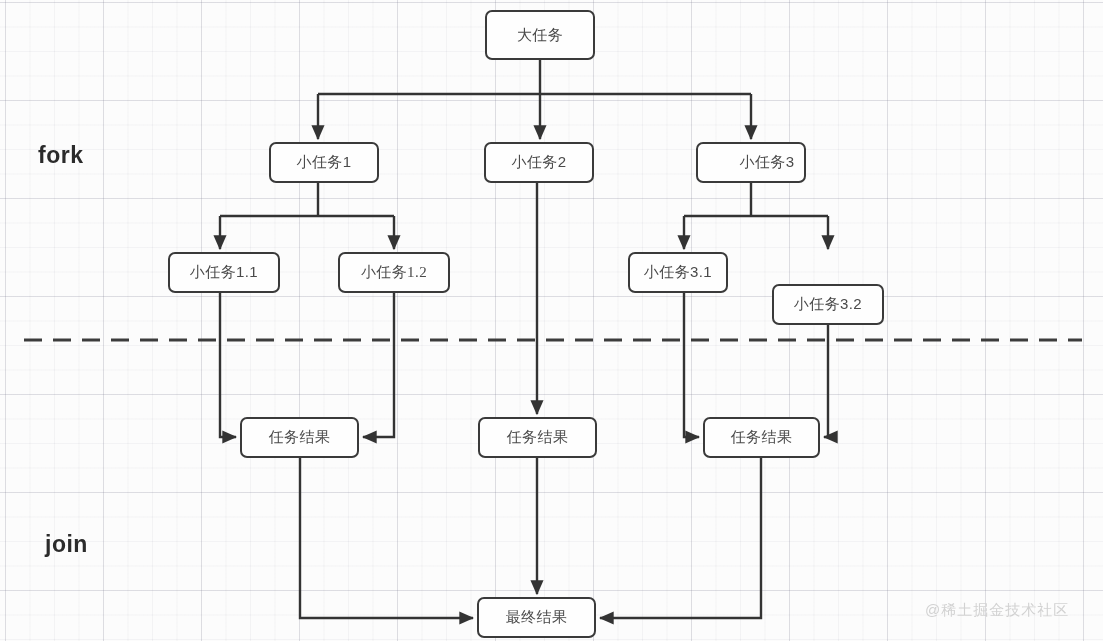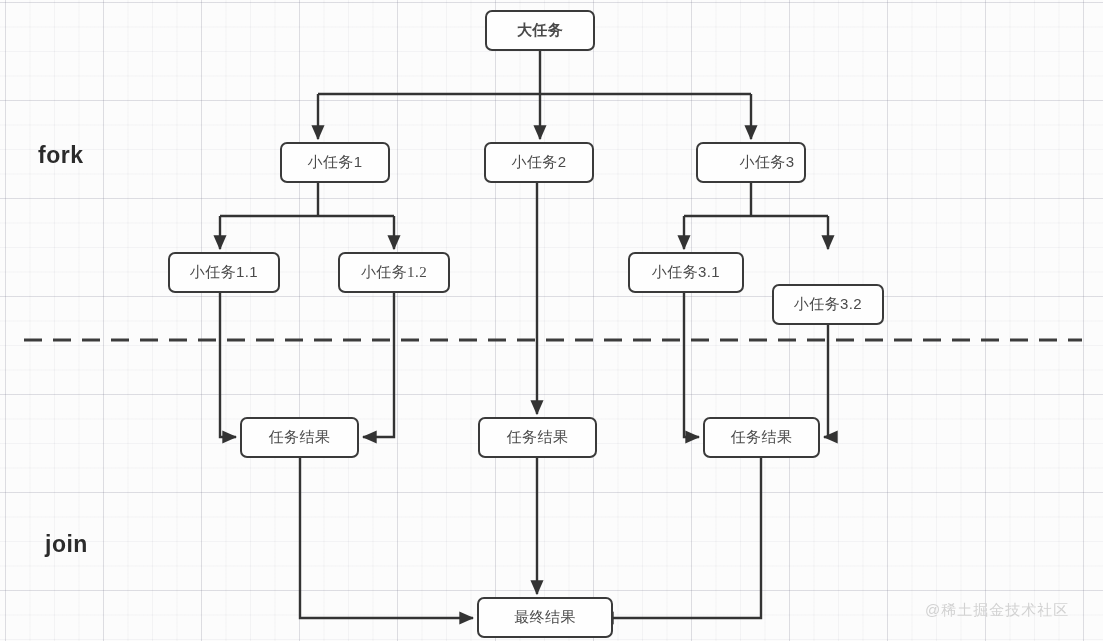--- a/index.html
+++ b/index.html
@@ -113,32 +113,32 @@
 
       <path d="M 761 458 L 761 618 L 600 618" marker-end="url(#arrow)"></path>
     </g>
 
     <path d="M 24 340 L 1082 340" stroke="#3c3c3c" stroke-width="3.2" stroke-dasharray="18 11" fill="none"></path>
   </svg>
 
   <div class="phase-label" style="left:38px; top:142px;">fork</div>
   <div class="phase-label" style="left:45px; top:495px;margin-top:36px;">join</div>
 
-  <div class="node" style="left:485px; top:10px; width:110px; height:41px;font-weight:bold;">大任务</div>
+  <div class="node" style="left:485px; top:10px; width:110px; height:50px;">大任务</div>
 
-  <div class="node" style="left:280px; top:142px; width:110px; height:41px;">小任务1</div>
+  <div class="node" style="left:269px; top:142px; width:110px; height:41px;">小任务1</div>
   <div class="node" style="left:484px; top:142px; width:110px; height:41px;">小任务2</div>
   <div class="node" style="left:696px; top:142px; width:110px; height:41px;padding-left:32px;">小任务3</div>
 
   <div class="node" style="left:168px; top:252px; width:112px; height:41px;">小任务1.1</div>
   <div class="node" style="left:338px; top:252px; width:112px; height:41px;font-family:Liberation Serif, serif;">小任务1.2</div>
-  <div class="node" style="left:628px; top:252px; width:116px; height:41px;">小任务3.1</div>
+  <div class="node" style="left:628px; top:252px; width:100px; height:41px;">小任务3.1</div>
   <div class="node" style="left:772px; top:252px; width:112px; height:41px;margin-top:32px;">小任务3.2</div>
 
   <div class="node" style="left:240px; top:417px; width:119px; height:41px;">任务结果</div>
   <div class="node" style="left:478px; top:417px; width:119px; height:41px;">任务结果</div>
   <div class="node" style="left:703px; top:417px; width:117px; height:41px;">任务结果</div>
 
-  <div class="node" style="left:477px; top:597px; width:136px; height:41px;">最终结果</div>
+  <div class="node" style="left:477px; top:597px; width:119px; height:41px;">最终结果</div>
 
   <div class="watermark" style="left:925px; top:601px;">@稀土掘金技术社区</div>
 
 </div>
 
 </body></html>

